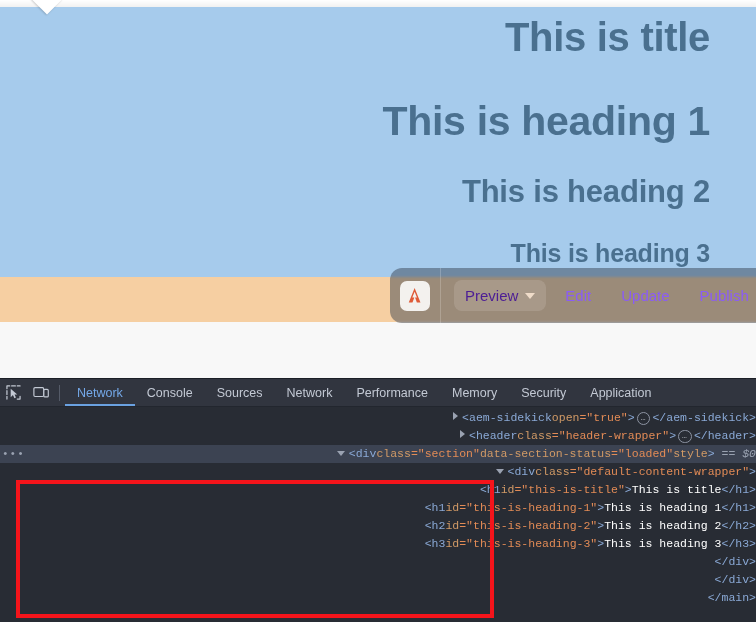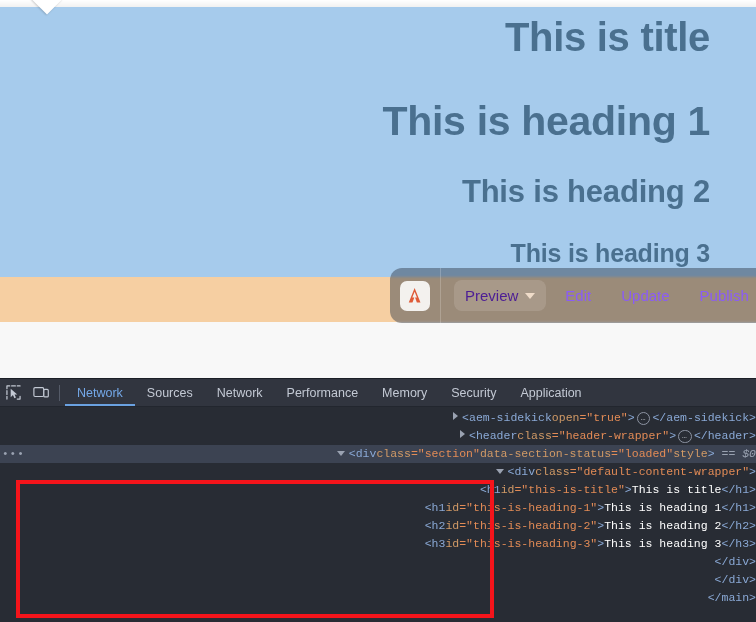--- a/index.html
+++ b/index.html
@@ -363,20 +363,23 @@
           <rect x="1" y="2.5" width="11" height="10" rx="1.3" stroke="#c3c9d4" stroke-width="1.3" fill="none"></rect>
           <rect x="12.2" y="4.5" width="5" height="8.5" rx="1.2" stroke="#c3c9d4" stroke-width="1.3" fill="#31353f"></rect>
         </svg>
       </div>
       <div class="dt-vsep"></div>
 
       <div class="dt-tab active">
         <span>Network</span>
       </div>
       <div class="dt-tab">
+        <span>Console</span>
+      </div>
+      <div class="dt-tab">
         <span>Sources</span>
       </div>
       <div class="dt-tab">
         <span>Network</span>
       </div>
       <div class="dt-tab">
         <span>Performance</span>
       </div>
       <div class="dt-tab">
         <span>Memory</span>

